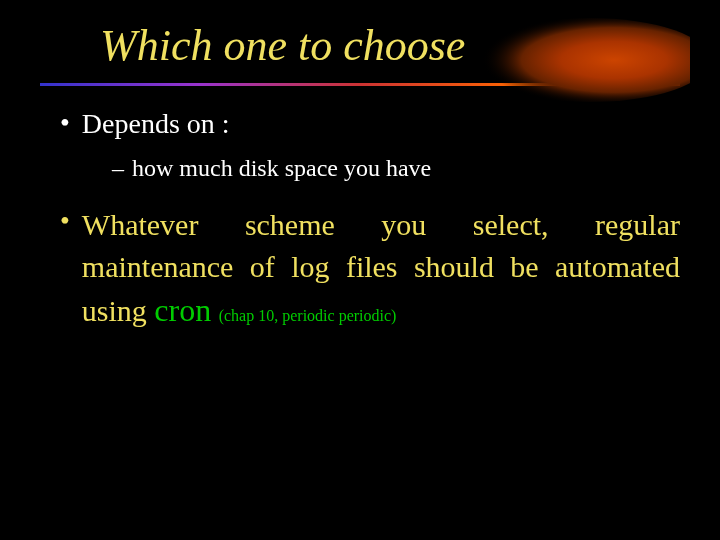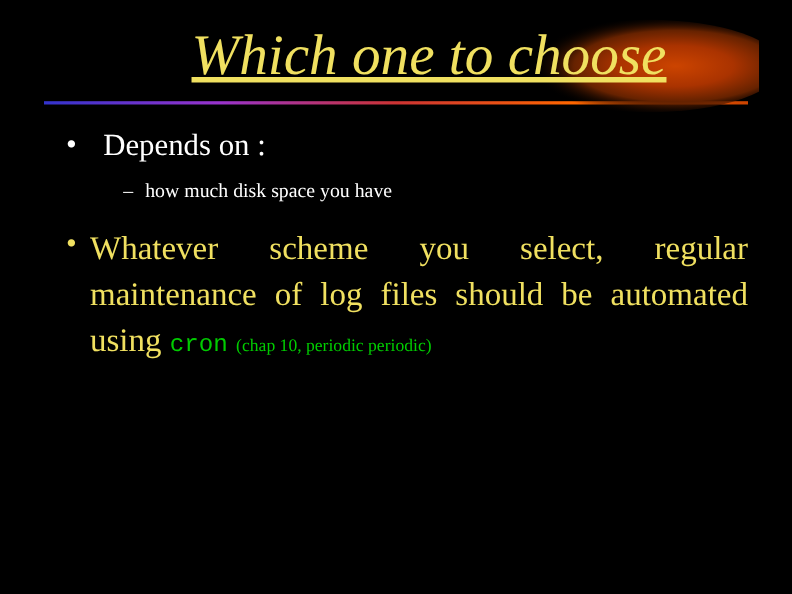--- a/index.html
+++ b/index.html
@@ -23,30 +23,29 @@
       position: relative;
       padding: 20px 40px 30px 40px;
     }
 
     .header-area {
       position: relative;
       margin-bottom: 10px;
     }
 
     .title {
-      font-size: 52px;
+      font-size: 44px;
       font-style: italic;
       color: #f0e060;
       font-weight: normal;
-      text-align: center;
+      text-align: left;
       padding-left: 60px;
       position: relative;
       z-index: 2;
       line-height: 1.2;
-      text-decoration: underline;
     }
 
     .oval-decoration {
       position: absolute;
       right: -10px;
       top: -5px;
       width: 260px;
       height: 90px;
       z-index: 1;
     }
@@ -77,53 +76,51 @@
       font-size: 28px;
       margin-right: 12px;
       line-height: 1.2;
       flex-shrink: 0;
     }
 
     .bullet-text-primary {
       color: #ffffff;
       font-size: 28px;
       line-height: 1.3;
-      margin-left: 12px;
     }
 
     .sub-bullets {
       padding-left: 52px;
       margin-top: 4px;
     }
 
     .sub-bullet {
       color: #ffffff;
-      font-size: 18px;
+      font-size: 24px;
       line-height: 1.5;
       position: relative;
       padding-left: 20px;
     }
 
     .sub-bullet::before {
       content: '–';
       position: absolute;
       left: 0;
     }
 
     .bullet-text-large {
       color: #f0e060;
       font-size: 30px;
       line-height: 1.4;
       text-align: justify;
     }
 
     .cron-highlight {
       color: #00cc00;
-      font-size: 22px;
-      font-family: Liberation Mono, monospace;
+      font-size: 32px;
     }
 
     .cron-note {
       color: #00cc00;
       font-size: 16px;
       vertical-align: baseline;
     }
 
     .bullet-large-section {
       display: flex;

